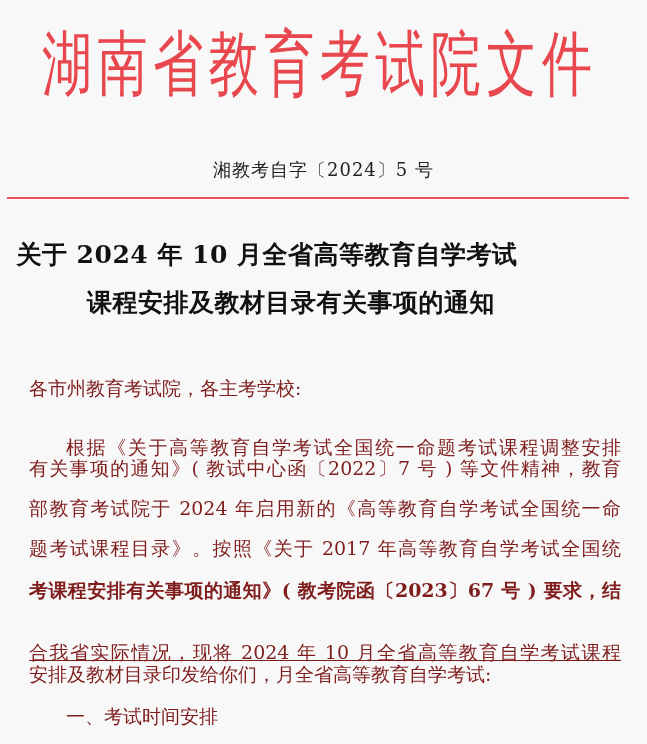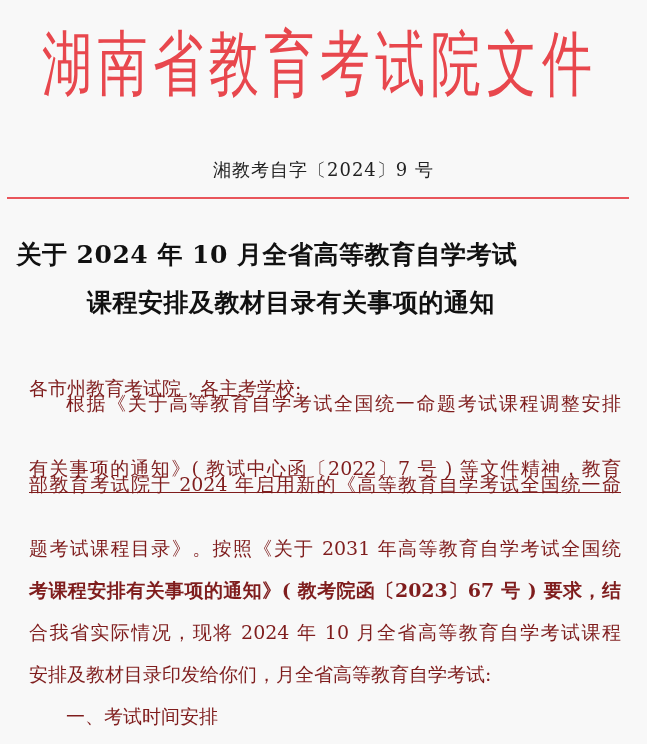--- a/index.html
+++ b/index.html
@@ -95,30 +95,30 @@
   <span>省</span>
   <span>教</span>
   <span>育</span>
   <span>考</span>
   <span>试</span>
   <span>院</span>
   <span>文</span>
   <span>件</span>
 </div>
 
-<div class="doc-number">湘教考自字〔2024〕9 号</div>
+<div class="doc-number">湘教考自字〔2024〕5 号</div>
 
 <div class="red-rule"></div>
 
 <div class="title l1">关于 2024 年 10 月全省高等教育自学考试</div>
 <div class="title l2">课程安排及教材目录有关事项的通知</div>
 
 <div class="body-line no-justify" style="top:376px;">各市州教育考试院，各主考学校:</div>
 
-<div class="body-line indent" style="top:391px;">根据《关于高等教育自学考试全国统一命题考试课程调整安排</div>
+<div class="body-line indent" style="top:435px;">根据《关于高等教育自学考试全国统一命题考试课程调整安排</div>
 <div class="body-line" style="top:456px;">有关事项的通知》( 教试中心函〔2022〕7 号 ) 等文件精神，教育</div>
-<div class="body-line" style="top:472px;text-decoration:underline;">部教育考试院于 2024 年启用新的《高等教育自学考试全国统一命</div>
-<div class="body-line" style="top:536px;">题考试课程目录》。按照《关于  2031  年高等教育自学考试全国统</div>
+<div class="body-line" style="top:496px;">部教育考试院于 2024 年启用新的《高等教育自学考试全国统一命</div>
+<div class="body-line" style="top:536px;">题考试课程目录》。按照《关于  2017  年高等教育自学考试全国统</div>
 <div class="body-line" style="top:578px;font-weight:bold;">考课程安排有关事项的通知》( 教考院函〔2023〕67 号 ) 要求，结</div>
-<div class="body-line" style="top:620px;">合我省实际情况，现将 2024 年 10 月全省高等教育自学考试课程</div>
+<div class="body-line" style="top:640px;text-decoration:underline;">合我省实际情况，现将 2024 年 10 月全省高等教育自学考试课程</div>
 <div class="body-line no-justify" style="top:662px;">安排及教材目录印发给你们，月全省高等教育自学考试:</div>
 
 <div class="body-line heading no-justify" style="top:704px;">一、考试时间安排</div>
 
 </body></html>

